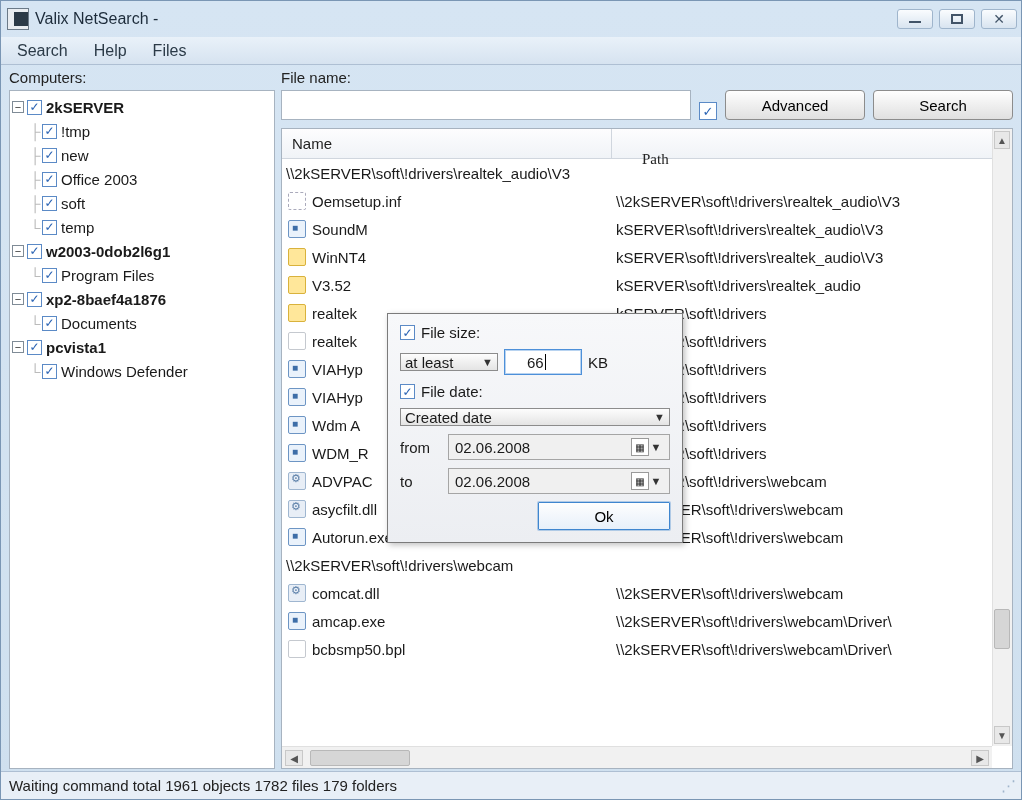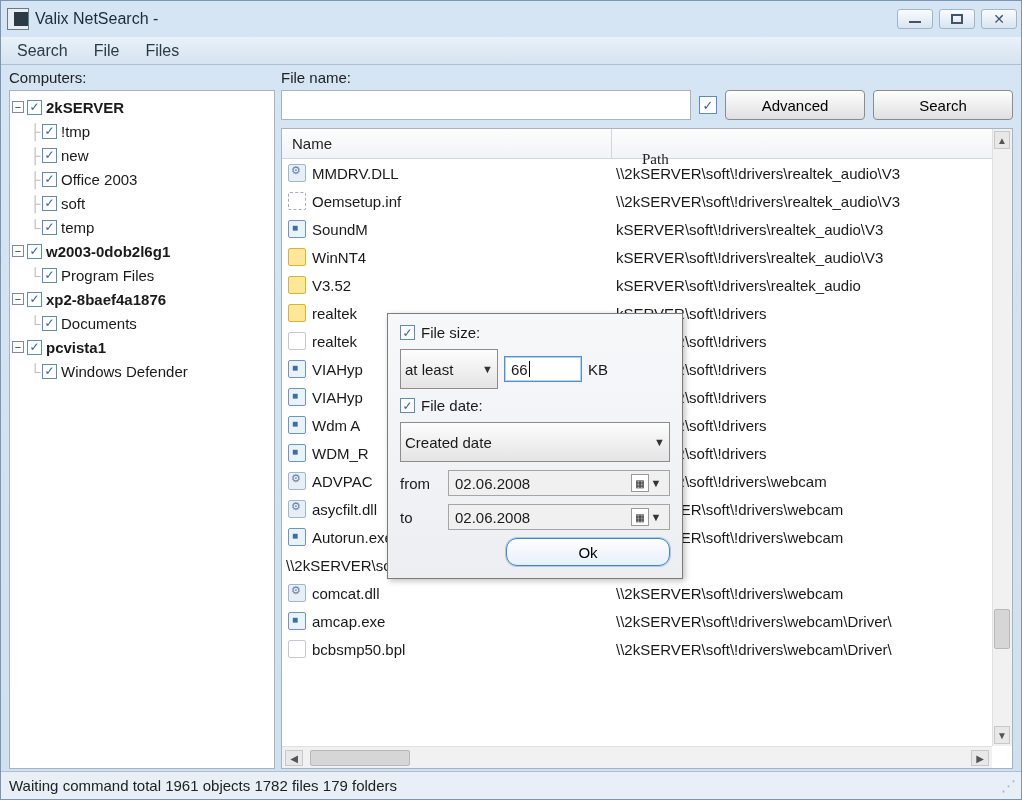--- a/index.html
+++ b/index.html
@@ -27,21 +27,21 @@
   .tree { flex: 1; background: #fff; border: 1px solid #a7b3c0; overflow: auto; padding: 4px 2px; }
   .tree-node { white-space: nowrap; display: flex; align-items: center; height: 24px; font-size: 15px; }
   .tree-toggle { width: 12px; height: 12px; border: 1px solid #7f8b96; background: #fff; display: inline-flex; align-items: center; justify-content: center; font-size: 11px; line-height: 1; color: #333; margin-right: 3px; cursor: pointer; }
   .tree-spacer { width: 16px; display: inline-block; }
   .tree-line { display: inline-block; width: 14px; text-align:center; color:#bbb; }
   .tree-check { width: 15px; height: 15px; border: 1px solid #5b8ac6; background: #fff; display: inline-flex; align-items: center; justify-content: center; margin-right: 4px; font-size: 12px; color: #2a63b3; }
   .tree-check::after { content: "✓"; }
   .tree-label { }
   .tree-node.root > .tree-label { font-weight: 700; }
 
-  .search-row { display: flex; align-items: center; gap: 8px; margin-bottom: 8px; }
+  .search-row { display: flex; align-items: flex-end; gap: 8px; margin-bottom: 8px; }
   .filename-input { flex: 1; height: 30px; background: #fff; border: 1px solid #a7b3c0; }
   .check-outer { width: 18px; height: 18px; border: 1px solid #5b8ac6; background:#fff; display:flex; align-items:center; justify-content:center; color:#2a63b3; font-size:13px; }
   .check-outer::after { content:"✓"; }
   .btn { height: 30px; padding: 0 22px; border: 1px solid #8c8c8c; border-radius: 4px; background: linear-gradient(#fefefe,#e0e0e0); font-size: 15px; cursor:pointer; }
   .btn-wide { width: 140px; text-align:center;}
 
   .results { flex: 1; background: #fff; border: 1px solid #a7b3c0; position: relative; overflow: hidden; display:flex; flex-direction:column;}
   .results-header { height: 30px; border-bottom: 1px solid #d0d6de; display: flex; background: linear-gradient(#fdfdfe,#f0f3f7); font-size: 15px; color:#222;gap:20px; }
   .col-name { width: 330px; padding: 6px 10px; border-right: 1px solid #d0d6de; }
   .col-path { flex: 1; padding: 22px 10px; font-family: Liberation Serif, serif; }
@@ -70,29 +70,29 @@
   .hscroll .arrow.left{ left:3px;} .hscroll .arrow.right{ right:3px;}
 
   .statusbar { height: 28px; border-top: 1px solid #aebfd3; padding: 12px 8px; font-size: 15px; color:#222; background:#e8eff7; display:flex; align-items:center;}
   .grip { margin-left:auto; color:#9fb5cc; letter-spacing:-3px;}
 
   
   .dialog { position:absolute; left: 386px; top: 248px; width: 296px; background:linear-gradient(#f7f8fa,#eceef2); border:1px solid #7b7b7b; box-shadow: 2px 2px 6px rgba(0,0,0,0.25); padding: 10px 12px 12px 12px; z-index: 50; font-size:15px;}
   .dlg-row { display:flex; align-items:center; gap:6px; margin-bottom:8px;}
   .dlg-check { width:15px; height:15px; border:1px solid #5b8ac6; background:#fff; display:inline-flex; align-items:center; justify-content:center; color:#2a63b3; font-size:12px;}
   .dlg-check::after{content:"✓";}
-  .dlg-select { height:40px; border:1px solid #8c8c8c; background:linear-gradient(#fdfdfd,#e4e4e4); padding: 2px 4px; display:flex; align-items:center; justify-content:space-between; font-size:15px;}
+  .dlg-select { height:18px; border:1px solid #8c8c8c; background:linear-gradient(#fdfdfd,#e4e4e4); padding: 2px 4px; display:flex; align-items:center; justify-content:space-between; font-size:15px;}
   .dlg-select .caret{font-size:11px; color:#333; margin-left:6px;}
-  .dlg-input { height:26px; border:1px solid #9bbbe0; background:#fff; padding: 2px 6px; font-size:15px; display:flex; align-items:center;}
+  .dlg-input { height:26px; border:1px solid #9bbbe0; background:#fff; padding: 2px 22px; font-size:15px; display:flex; align-items:center;}
   .dlg-input.focus { border-color:#4d90d9; box-shadow: 0 0 0 1px rgba(77,144,217,.4) inset;}
   .caret-cursor{ display:inline-block; width:1px; height:16px; background:#000; margin-left:1px;}
   .dlg-date { flex:1; height:26px; border:1px solid #a5a5a5; background:#f0f0f0; padding:2px 6px; display:flex; align-items:center; justify-content:space-between; font-size:15px;}
   .dlg-date .cal { width:18px; height:18px; border:1px solid #9a9a9a; background:#fff; display:inline-flex; align-items:center; justify-content:center; font-size:10px; margin-left:auto;}
   .dlg-date .dcaret{width:14px; text-align:center; font-size:11px; color:#333;}
-  .dlg-ok { display:block; margin-left:auto; height:28px; width:164px; text-align:center; background:linear-gradient(#fefefe,#e7f0fa); border:1px solid #3f86cf; border-radius:11px; font-size:15px; box-shadow: 0 0 0 1px rgba(63,134,207,0.35);}
+  .dlg-ok { display:block; margin-left:auto; height:28px; width:132px; text-align:center; background:linear-gradient(#fefefe,#e7f0fa); border:1px solid #3f86cf; border-radius:1px; font-size:15px; box-shadow: 0 0 0 1px rgba(63,134,207,0.35);}
   .lbl-cell{width:42px;}
 </style>
 </head>
 <body>
 
 <div class="window">
 
   <div class="titlebar">
     <div class="app-icon">
         <span></span>
@@ -104,21 +104,21 @@
     <div class="winbtn winbtn-max">
         <span class="inner"></span>
       </div>
     <div class="winbtn winbtn-close">
         <span class="inner"></span>
       </div>
   </div>
 
   <div class="menubar">
     <div class="menuitem">Search</div>
-    <div class="menuitem">File</div>
+    <div class="menuitem">Help</div>
     <div class="menuitem">Files</div>
   </div>
 
   <div class="body">
 
     <div class="left-panel">
       <div class="panel-label">Computers:</div>
       <div class="tree" id="tree">
           <div class="tree-node root">
             <span class="tree-toggle">−</span>
@@ -200,24 +200,20 @@
         <button class="btn btn-wide">Search</button>
       </div>
 
       <div class="results">
         <div class="results-header">
           <div class="col-name">Name</div>
           <div class="col-path">Path</div>
         </div>
         <div class="results-body" id="results-body">
             <div class="row">
-              <div class="cell-name">
-                <span class="file-icon ico-dll"></span>
-                <span>MMDRV.DLL</span>
-              </div>
               <div class="cell-path">\\2kSERVER\soft\!drivers\realtek_audio\V3</div>
             </div>
             <div class="row">
               <div class="cell-name">
                 <span class="file-icon ico-inf"></span>
                 <span>Oemsetup.inf</span>
               </div>
               <div class="cell-path">\\2kSERVER\soft\!drivers\realtek_audio\V3</div>
             </div>
             <div class="row">

